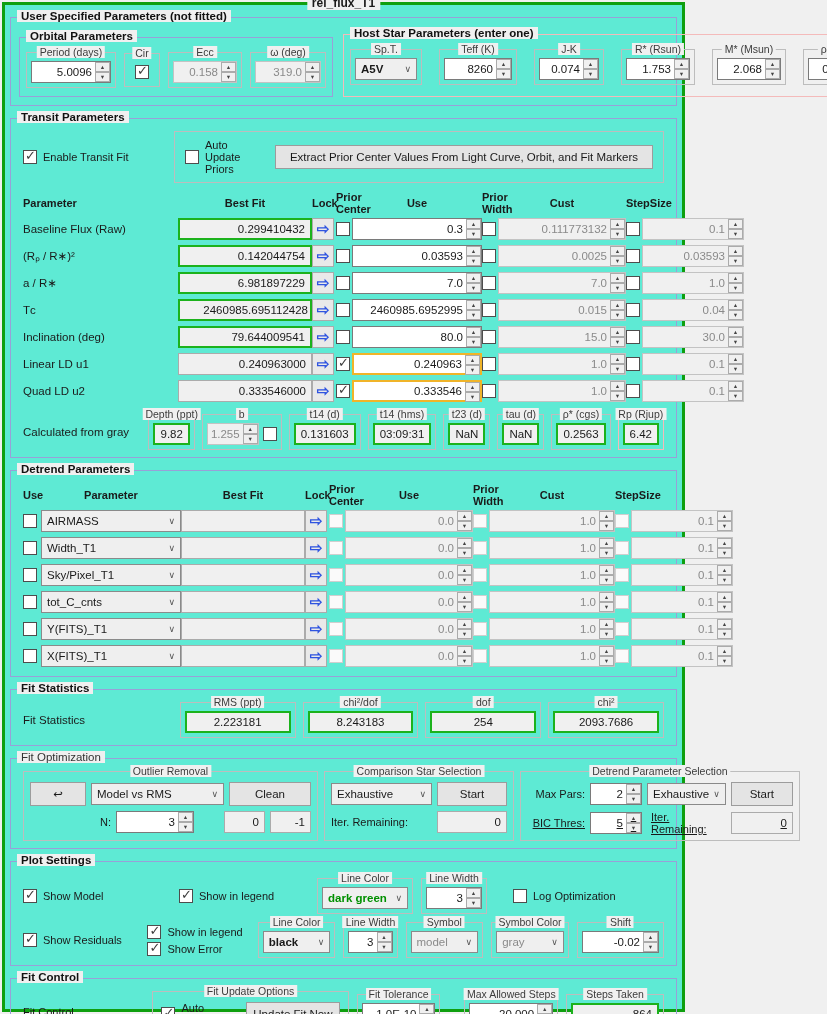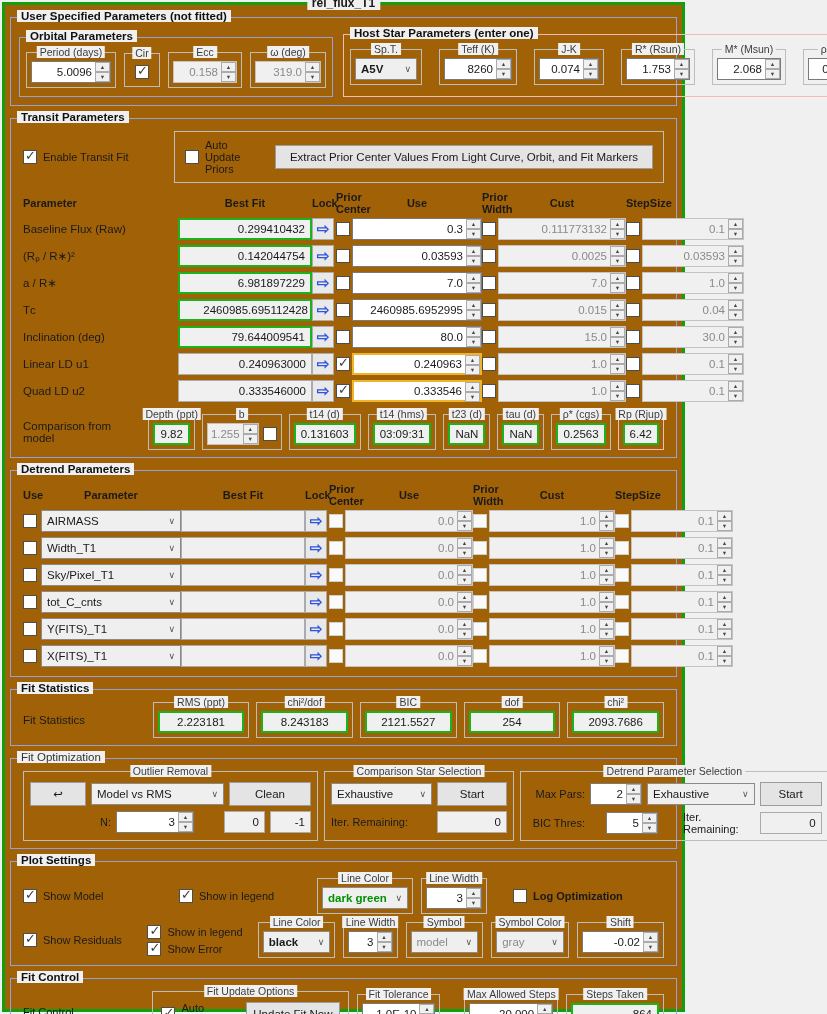--- a/index.html
+++ b/index.html
@@ -1,19 +1,19 @@
 <!DOCTYPE html>
 <html><head>
 <meta charset="utf-8">
 <style>
   * { box-sizing: border-box; margin: 0; padding: 0; }
   html,body { width: 827px; height: 1014px; background:#f0f0f0;
     font-family:"Liberation Sans", sans-serif; font-size:11px; color:#1a1a1a; }
   .outer { position:absolute; left:2px; top:2px; width:683px; height:1010px;
-    border:3px solid #0f9f0f; background:#a16207; }
+    border:3px solid #0f9f0f; background:#5eead4; }
   .wtitle { position:absolute; top:-9px; left:50%; transform:translateX(-50%);
     background:#f0f0f0; padding:0 5px; font-weight:bold; font-size:12px; }
   
   .sec { border:1px solid #98a0d8; position:relative; margin:12px 5px 0;
     padding:12px 12px 7px; }
   .sec > .st { position:absolute; top:-8px; left:6px; background:#f0f0f0;
     padding:0 4px; font-weight:bold; font-size:11.5px; color:#111; white-space:nowrap; }
   .sec > .st.nb { font-weight:normal; color:#333; }
   .sec.pink { border-color:#f4baba; }
   
@@ -462,21 +462,21 @@
       <div class="spin dis">
           <span class="v">0.1</span>
           <span class="ud">
             <i>▲</i>
             <i>▼</i>
           </span>
         </div>
     </div>
 
     <div class="crow">
-      <span class="clabel">Comparison from model</span>
+      <span class="clabel">Calculated from gray</span>
       <div class="g">
         <span class="gt">Depth (ppt)</span>
         <div class="vbox c">
             <span>9.82</span>
           </div>
       </div>
       <div class="g" style="flex:0 0 76px;">
         <span class="gt">b</span>
         <div style="display:flex; gap:4px; align-items:center;">
           <div class="spin dis" style="flex:1;">
@@ -777,26 +777,20 @@
             <span>2.223181</span>
           </div>
       </div>
       <div class="g">
         <span class="gt">chi²/dof</span>
         <div class="vbox c">
             <span>8.243183</span>
           </div>
       </div>
       <div class="g">
-        <span class="gt">BIC</span>
-        <div class="vbox c">
-            <span>2121.5527</span>
-          </div>
-      </div>
-      <div class="g">
         <span class="gt">dof</span>
         <div class="vbox c">
             <span>254</span>
           </div>
       </div>
       <div class="g">
         <span class="gt">chi²</span>
         <div class="vbox c">
             <span>2093.7686</span>
           </div>
@@ -873,21 +867,21 @@
                 </span>
               </div>
             <div class="dd" style="flex:1;">
                 <span class="txt">Exhaustive</span>
                 <span class="chev">∨</span>
               </div>
             <div class="pbtn" style="width:62px;">
                 <span>Start</span>
               </div>
           </div>
-          <div class="row" style="gap:21px;">
+          <div class="row" style="gap:5px;text-decoration:underline;">
             <span class="num" style="width:58px; text-align:right;">BIC Thres:</span>
             <div class="spin" style="width:52px;">
                 <span class="v">5</span>
                 <span class="ud">
                   <i>▲</i>
                   <i>▼</i>
                 </span>
               </div>
             <span class="num" style="flex:1; text-align:left; padding-left:4px;">Iter. Remaining:</span>
             <div class="vbox grayb" style="width:62px;">
@@ -920,21 +914,21 @@
       <div class="g" style="width:66px;">
         <span class="gt">Line Width</span>
         <div class="spin">
             <span class="v">3</span>
             <span class="ud">
               <i>▲</i>
               <i>▼</i>
             </span>
           </div>
       </div>
-      <label class="cbl" style="margin-left:18px;font-weight:bold;">
+      <label class="cbl" style="margin-left:18px;">
         <span class="cb"></span>
         <span>Log Optimization</span>
       </label>
     </div>
     <div class="prow" style="margin-top:8px;">
       <label class="cbl" style="width:148px;">
         <span class="cb checked"></span>
         <span>Show Residuals</span>
       </label>
       <div class="stack" style="width:130px;">

